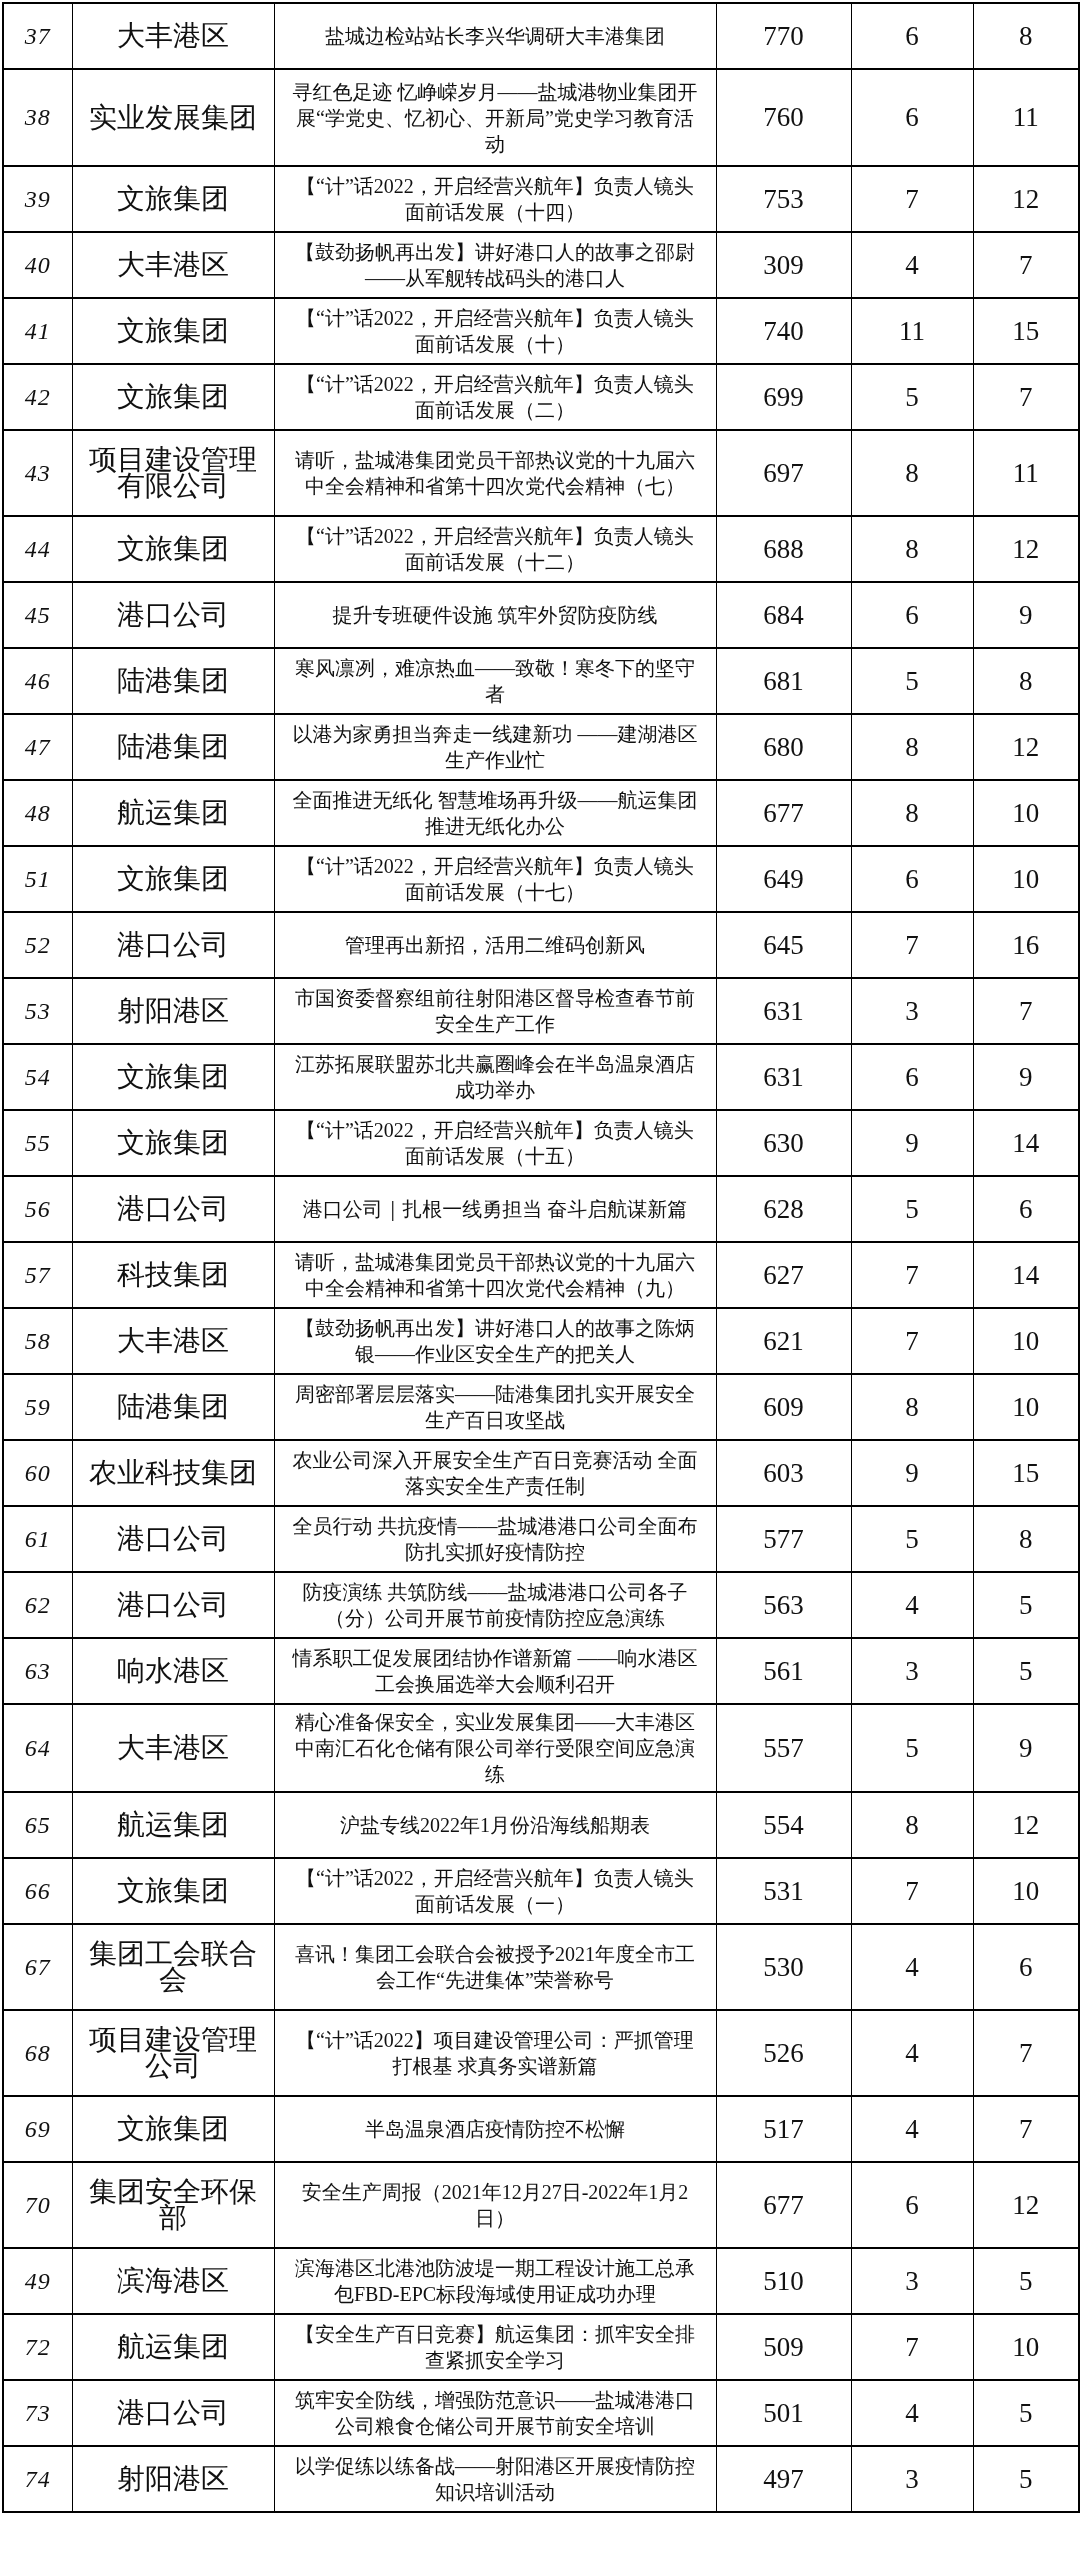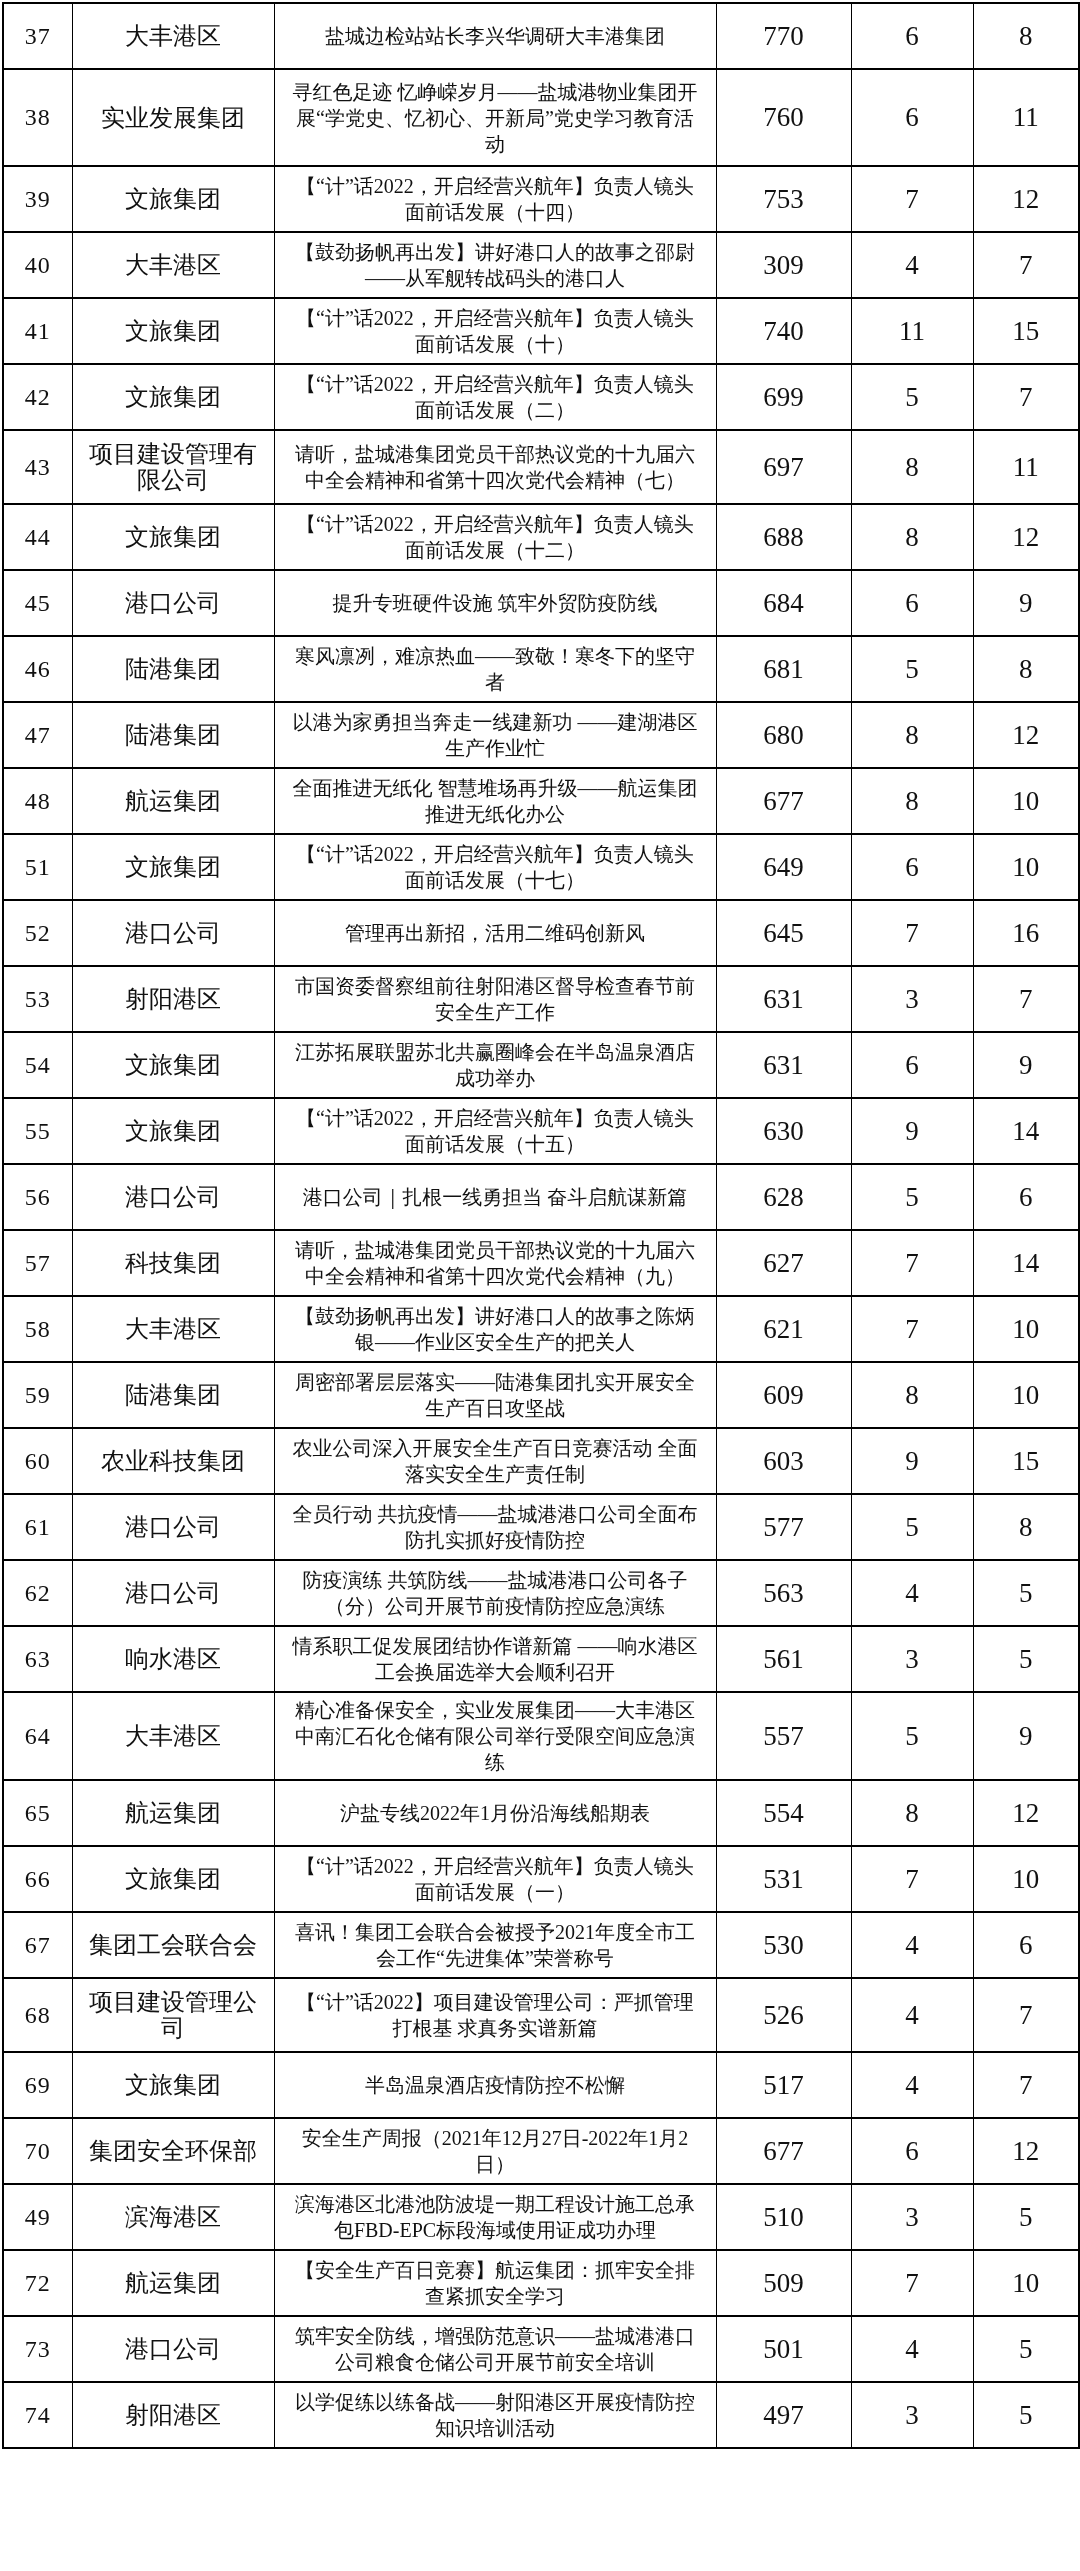--- a/index.html
+++ b/index.html
@@ -39,25 +39,26 @@
     border-right: 1px solid #000000;
     text-align: center;
     vertical-align: middle;
     padding: 2px 4px;
     box-sizing: border-box;
     overflow: hidden;
   }
   td.rank {
     font-size: 24px;
     letter-spacing: 1px;
+    font-style: italic;
   }
   td.org {
-    font-size: 24px;
+    font-size: 28px;
     line-height: 26px;
-    padding: 10px 8px;
+    padding: 16px 8px;
   }
   td.title {
     font-size: 20px;
     line-height: 26px;
     padding: 4px 12px;
   }
   td.num {
     font-size: 27px;
   }
   .cell-inner {

